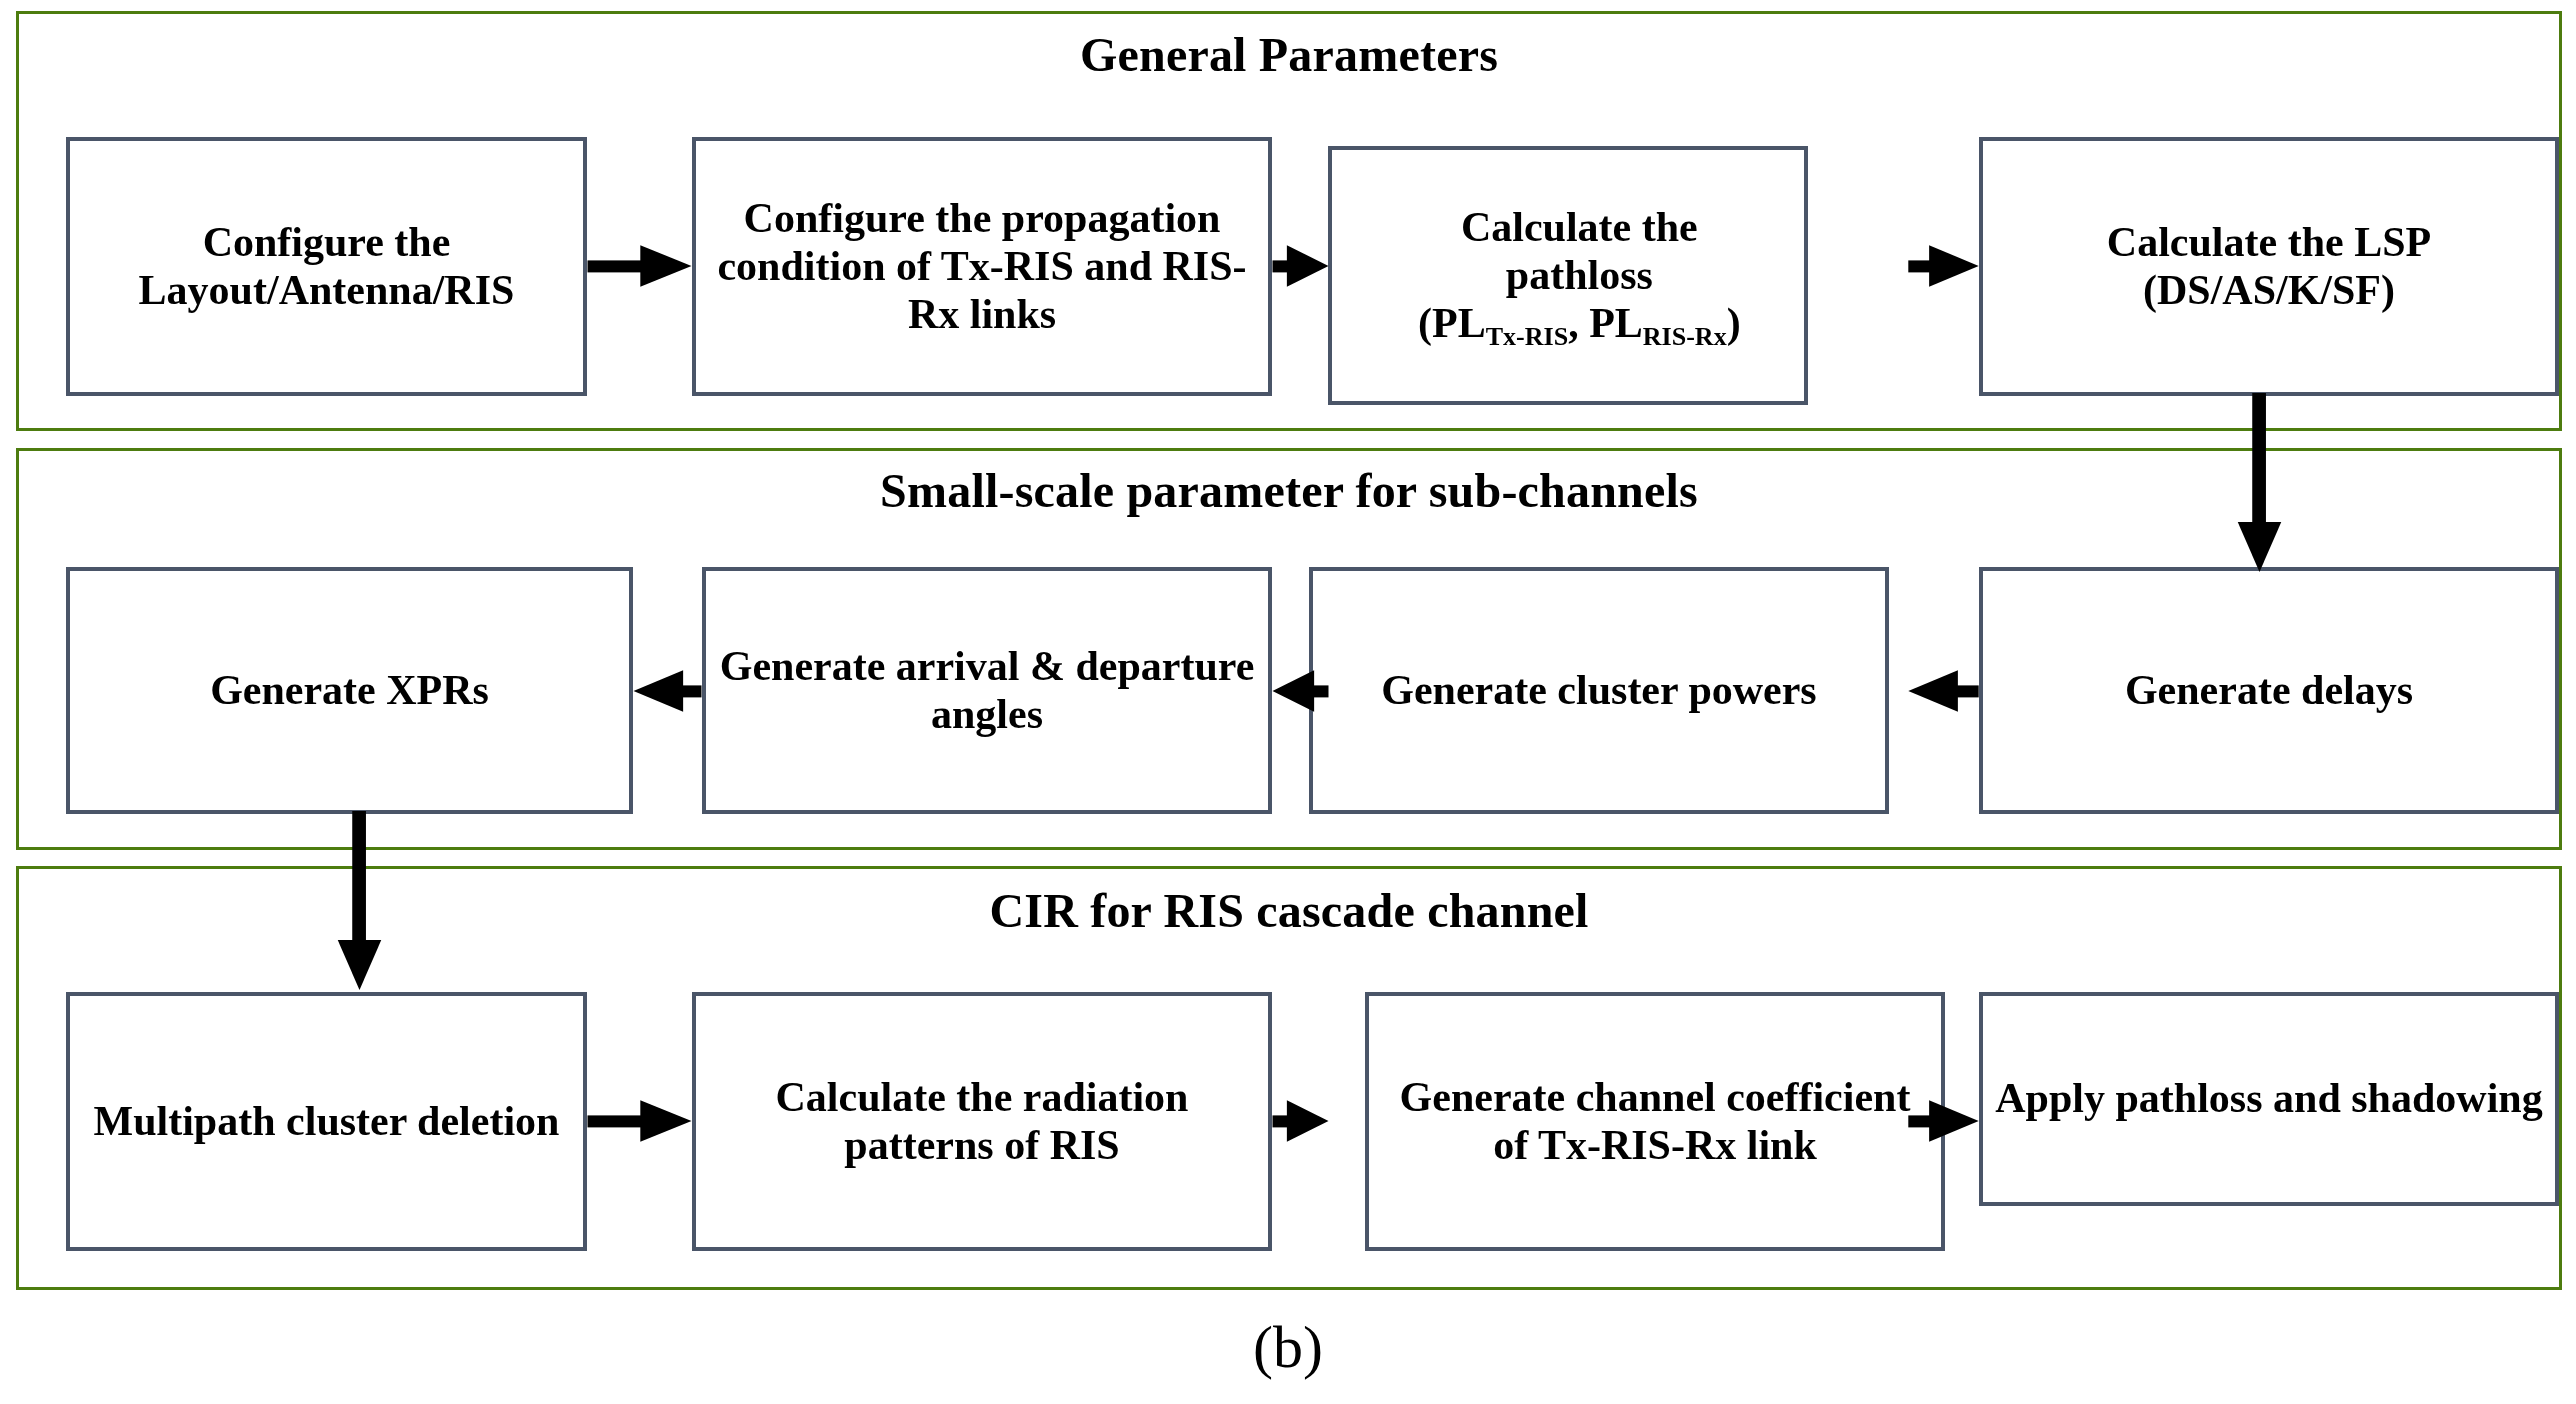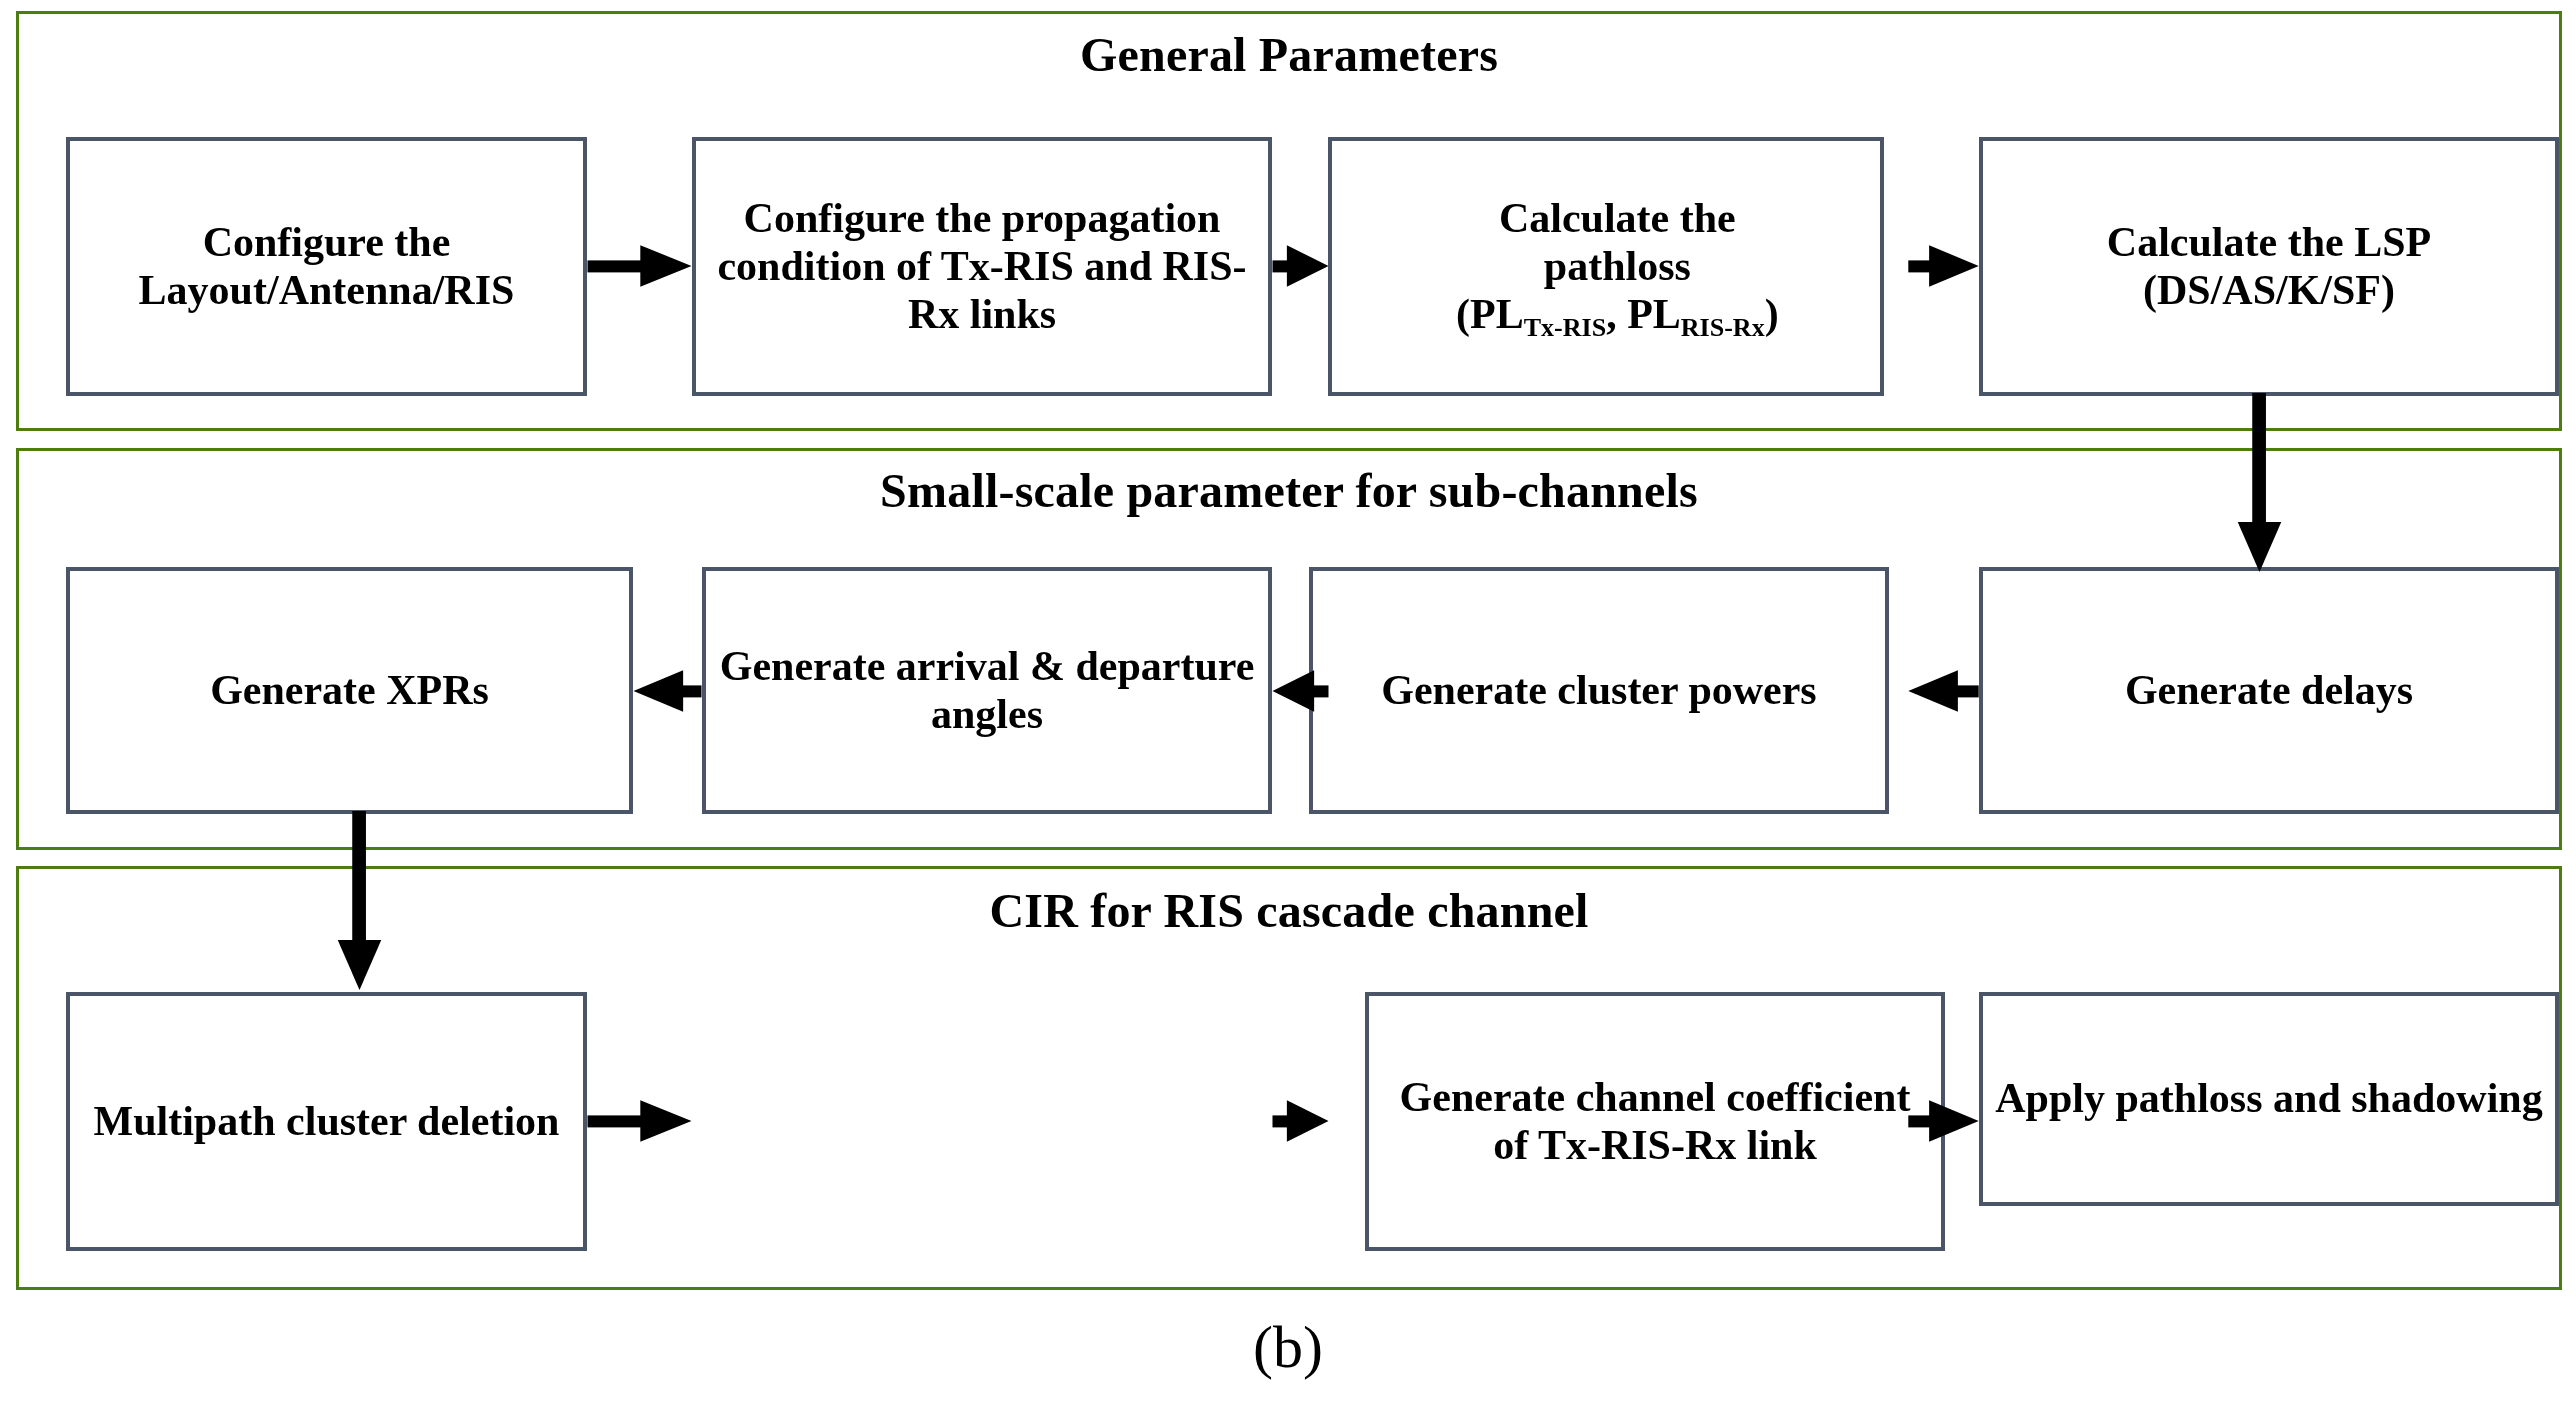--- a/index.html
+++ b/index.html
@@ -112,21 +112,21 @@
     <div class="panel-title">General Parameters</div>
 
     <div class="pbox" style="left:47px; top:123px; width:521px; height:259px;">
       <span class="txt">Configure the Layout/Antenna/RIS</span>
     </div>
 
     <div class="pbox" style="left:673px; top:123px; width:580px; height:259px;">
       <span class="txt">Configure the propagation condition of Tx-RIS and RIS-Rx links</span>
     </div>
 
-    <div class="pbox" style="left:1309px; top:123px; width:556px; height:259px;padding-left:34px;">
+    <div class="pbox" style="left:1309px; top:132px; width:480px; height:259px;padding-left:34px;">
       <span class="txt">
         <span>Calculate the</span><br>
         <span>pathloss</span><br>
         <span><span>(PL</span><sub>Tx-RIS</sub><span>, PL</span><sub>RIS-Rx</sub><span>)</span></span>
       </span>
     </div>
 
     <div class="pbox" style="left:1960px; top:123px; width:580px; height:259px;">
       <span class="txt">Calculate the LSP (DS/AS/K/SF)</span>
     </div>
@@ -190,20 +190,23 @@
     </div>
   </div>
 
   <div class="panel" id="panel-cir">
     <div class="panel-title">CIR for RIS cascade channel</div>
 
     <div class="pbox" style="left:47px; top:123px; width:521px; height:259px;">
       <span class="txt">Multipath cluster deletion</span>
     </div>
 
+    <div class="pbox" style="left:673px; top:123px; width:580px; height:259px;">
+      <span class="txt">Calculate the radiation patterns of RIS</span>
+    </div>
 
     <div class="pbox" style="left:1346px; top:123px; width:580px; height:259px;">
       <span class="txt">Generate channel coefficient of Tx-RIS-Rx link</span>
     </div>
 
     <div class="pbox" style="left:1960px; top:123px; width:580px; height:214px;justify-content:flex-end;">
       <span class="txt">Apply pathloss and shadowing</span>
     </div>
 
     <div class="harrow" style="left:568px; top:228px; width:105px;">

